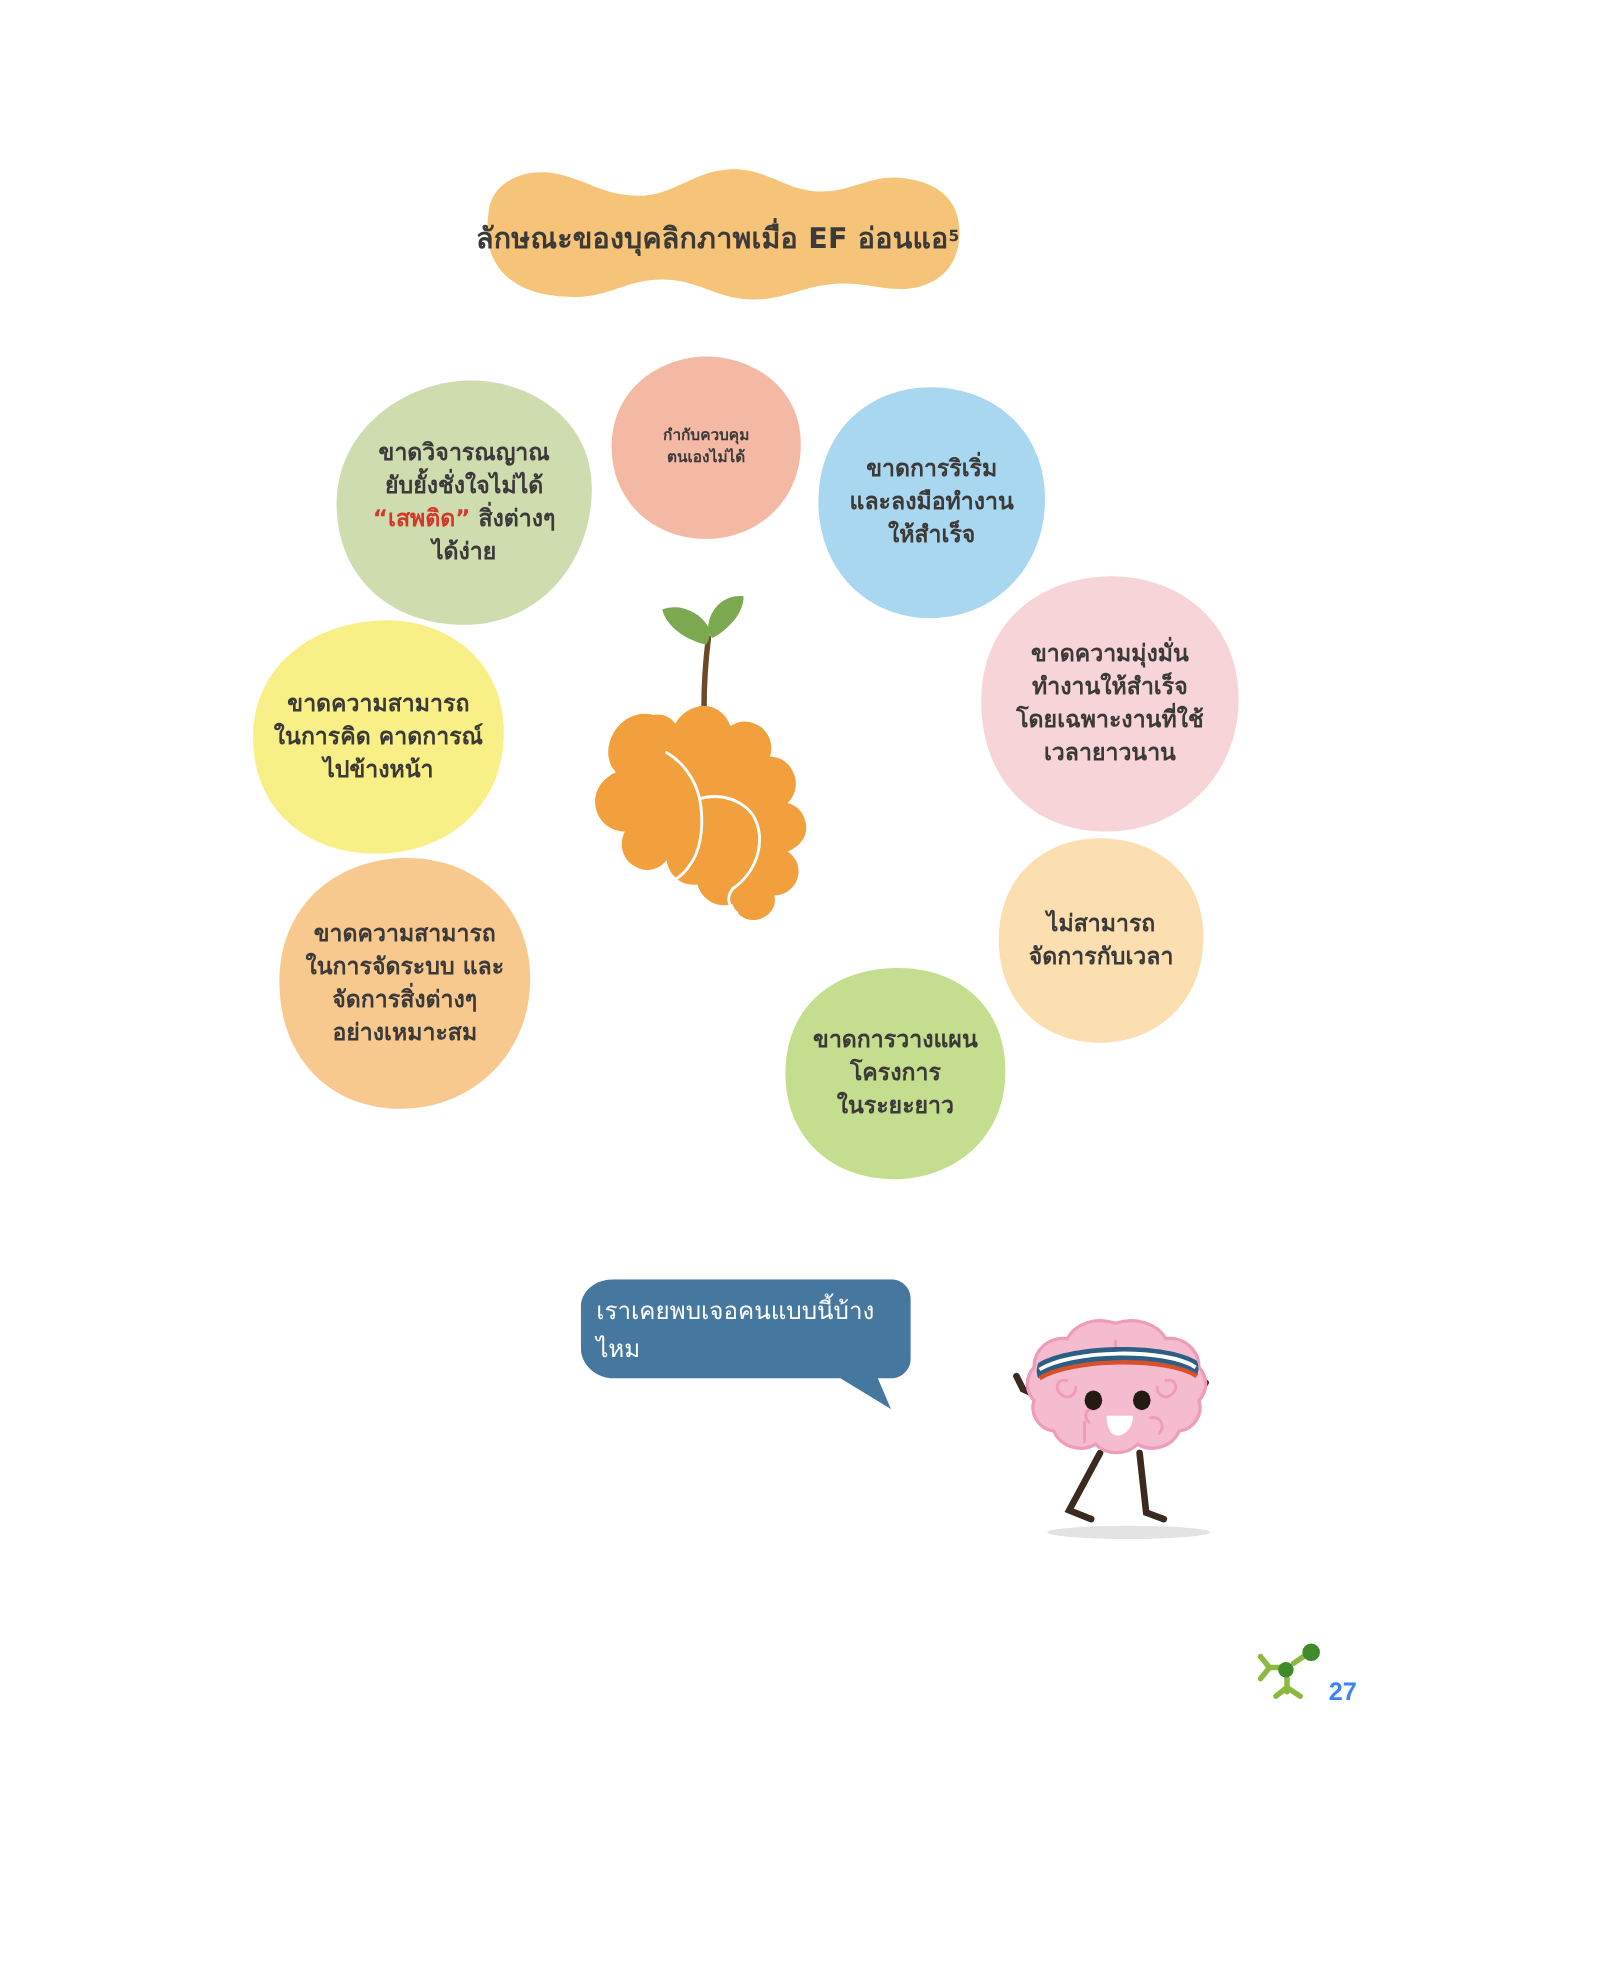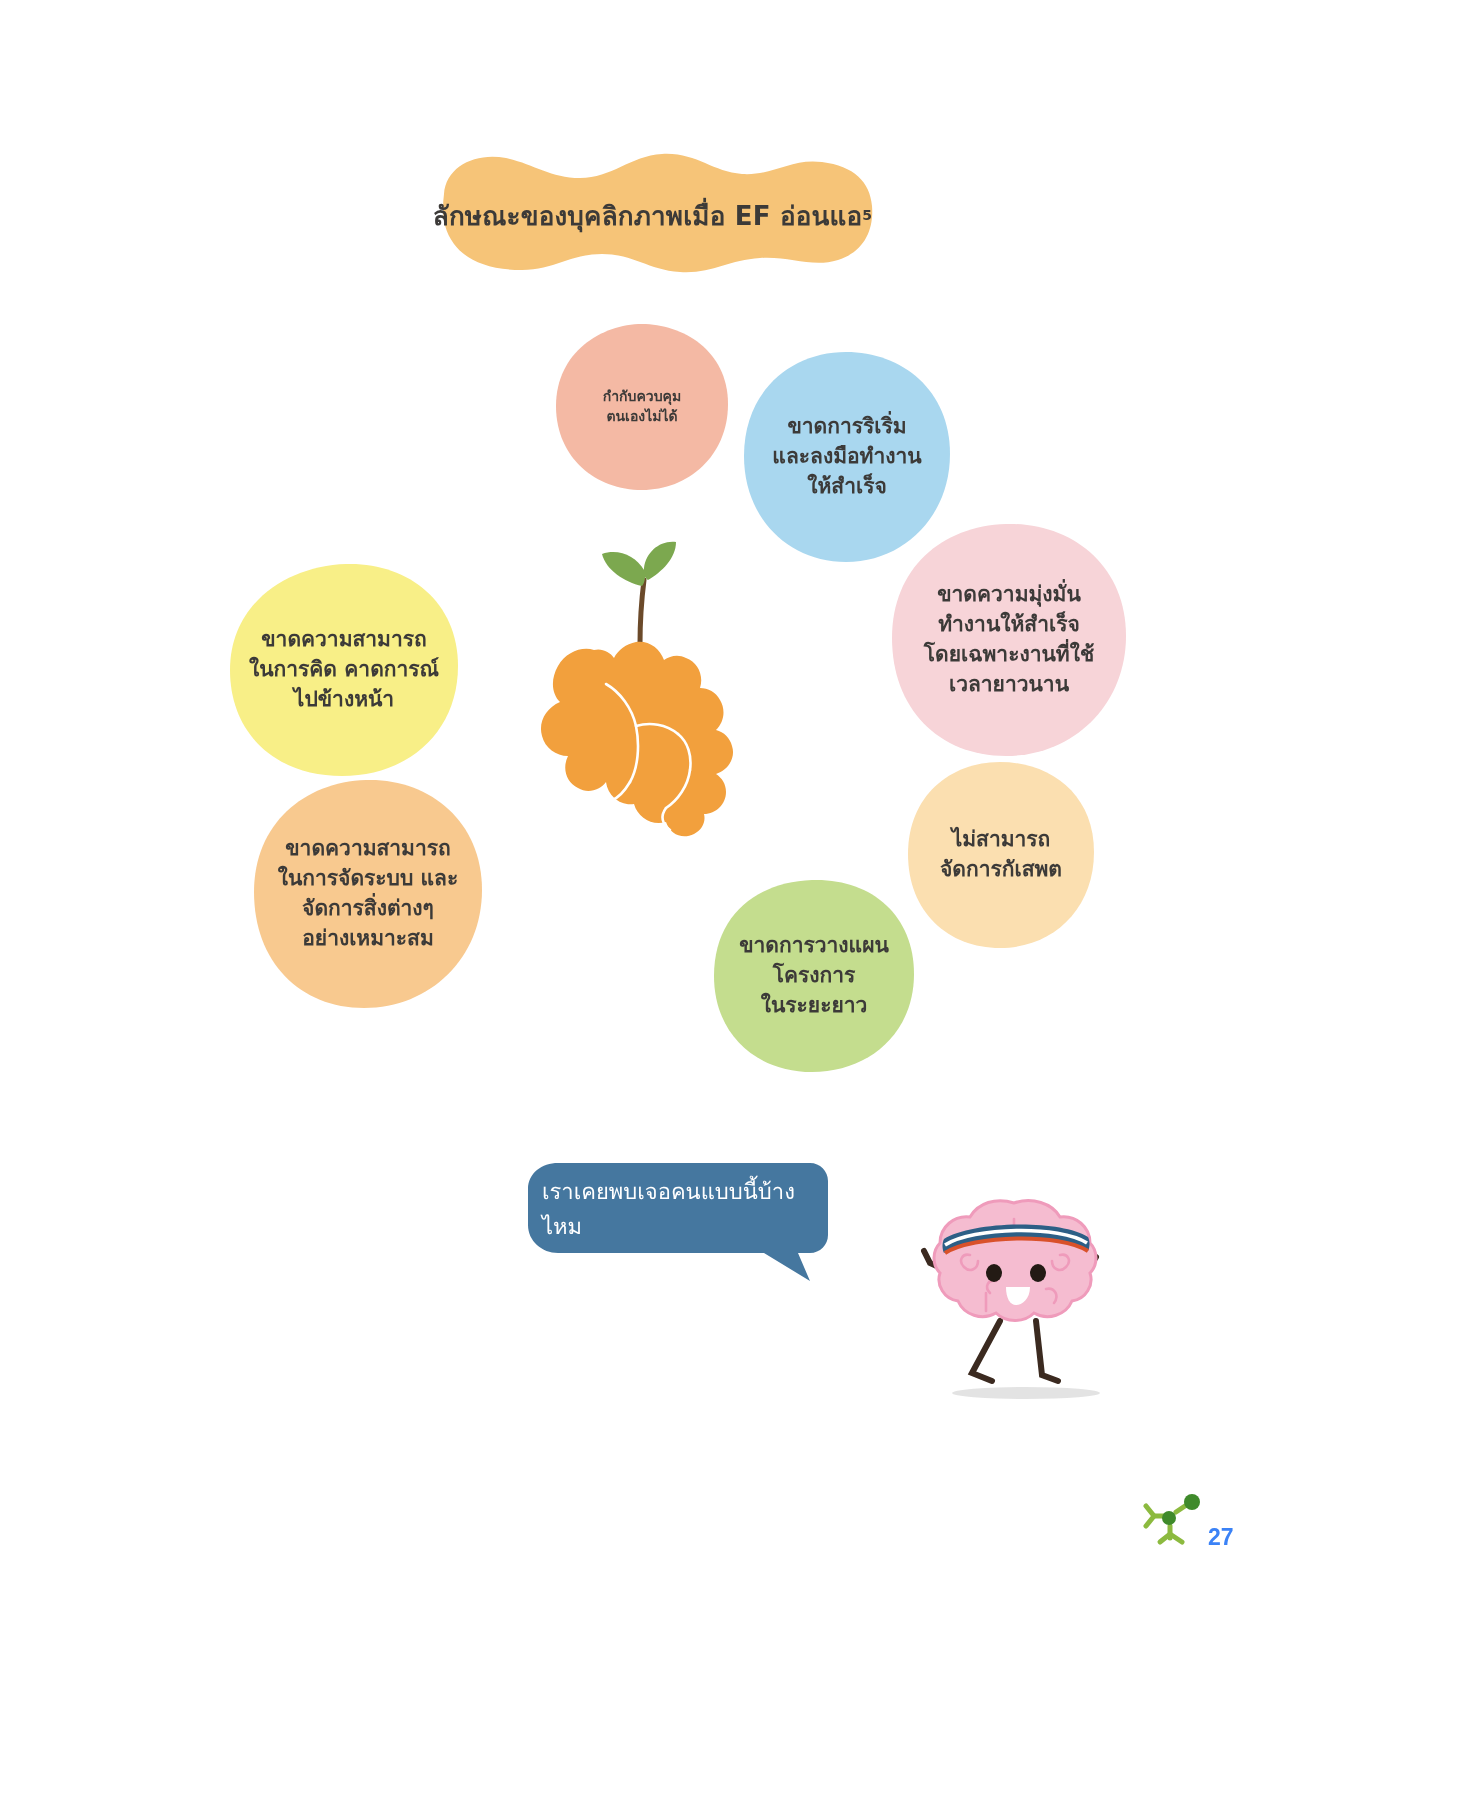--- a/index.html
+++ b/index.html
@@ -215,20 +215,29 @@
   </div>
 
   <div class="blob" id="blob-self-regulation">
     <svg class="blob-shape" viewBox="0 0 176 170" preserveAspectRatio="none">
       <path d="M88,2 C128,2 174,28 174,82 C174,134 134,168 88,168 C42,168 2,136 2,84 C2,30 48,2 88,2 Z" fill="#f4b9a4"></path>
     </svg>
     <div class="blob-label">กำกับควบคุม
 ตนเองไม่ได้</div>
   </div>
 
+  <div class="blob" id="blob-judgement">
+    <svg class="blob-shape" viewBox="0 0 236 226" preserveAspectRatio="none">
+      <path d="M120,2 C176,0 234,36 234,100 C234,168 186,224 118,224 C50,224 2,180 2,114 C2,46 64,4 120,2 Z" fill="#cfdcb0"></path>
+    </svg>
+    <div class="blob-label"><span>ขาดวิจารณญาณ
+ยับยั้งชั่งใจไม่ได้
+</span><span class="hl-red">“เสพติด”</span><span> สิ่งต่างๆ
+ได้ง่าย</span></div>
+  </div>
 
   <div class="blob" id="blob-initiate">
     <svg class="blob-shape" viewBox="0 0 210 214" preserveAspectRatio="none">
       <path d="M104,2 C160,2 208,40 208,104 C208,166 162,212 104,212 C46,212 2,168 2,106 C2,42 48,2 104,2 Z" fill="#a9d7ef"></path>
     </svg>
     <div class="blob-label">ขาดการริเริ่ม
 และลงมือทำงาน
 ให้สำเร็จ</div>
   </div>
 
@@ -249,21 +258,21 @@
     <div class="blob-label">ขาดความสามารถ
 ในการคิด คาดการณ์
 ไปข้างหน้า</div>
   </div>
 
   <div class="blob" id="blob-time">
     <svg class="blob-shape" viewBox="0 0 190 190" preserveAspectRatio="none">
       <path d="M94,2 C144,2 188,34 188,92 C188,150 146,188 94,188 C42,188 2,152 2,94 C2,36 44,2 94,2 Z" fill="#fbdfb0"></path>
     </svg>
     <div class="blob-label">ไม่สามารถ
-จัดการกัเสพต</div>
+จัดการกับเวลา</div>
   </div>
 
   <div class="blob" id="blob-organize">
     <svg class="blob-shape" viewBox="0 0 232 232" preserveAspectRatio="none">
       <path d="M114,2 C176,0 230,42 230,112 C230,180 178,230 112,230 C48,230 2,184 2,114 C2,46 52,4 114,2 Z" fill="#f8c98f"></path>
     </svg>
     <div class="blob-label">ขาดความสามารถ
 ในการจัดระบบ และ
 จัดการสิ่งต่างๆ
 อย่างเหมาะสม</div>

